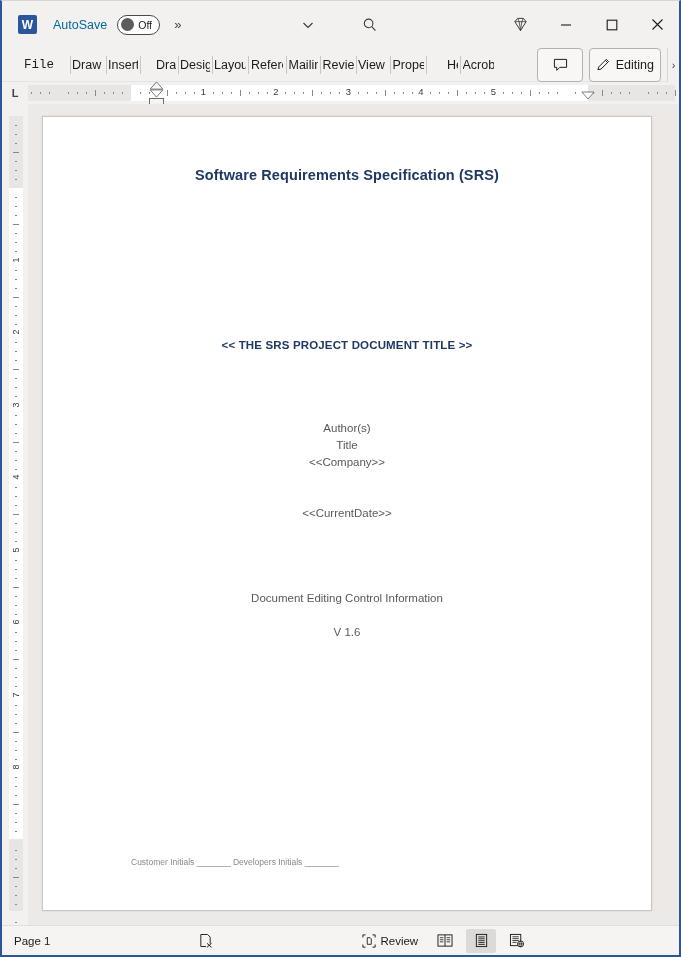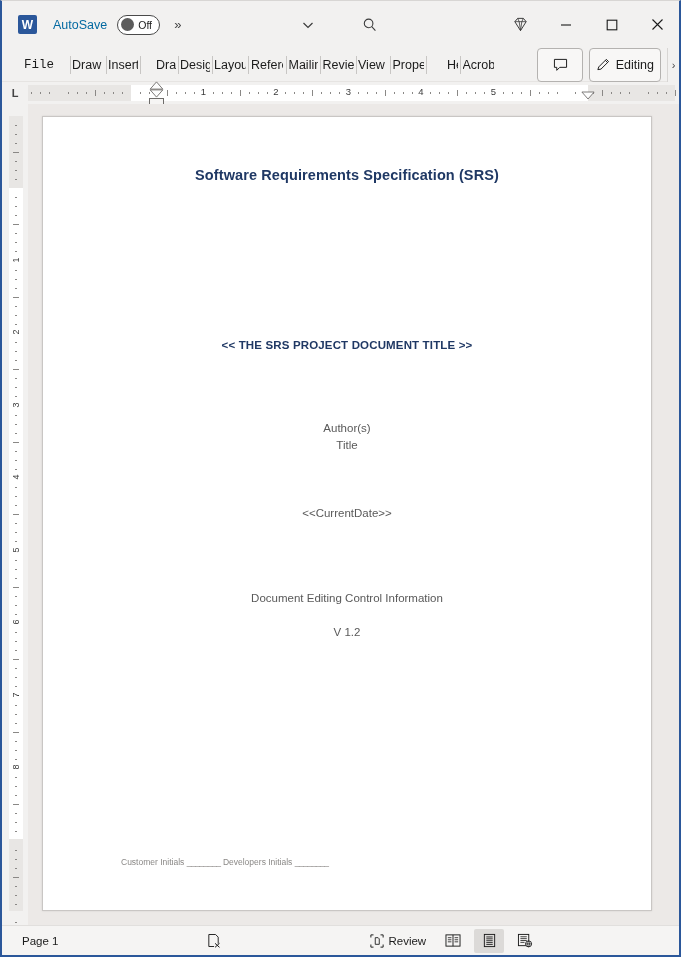--- a/index.html
+++ b/index.html
@@ -217,34 +217,34 @@
   }
   .doc-vc-heading {
     position: absolute; top: 475px; left: 0; right: 0;
     text-align: center; color: #595959; font-size: 11.5px;
   }
   .doc-vc-value {
     position: absolute; top: 509px; left: 0; right: 0;
     text-align: center; color: #595959; font-size: 11.5px;
   }
   .doc-footer {
-    position: absolute; top: 740px; left: 78px;
+    position: absolute; top: 740px; left: 88px;
     color: #8a8886; font-size: 8.5px; white-space: nowrap;
   }
   .doc-footer .ul { letter-spacing: -0.5px; }
 
   
   .statusbar {
     position: absolute; left: 0; right: 0; bottom: 0; height: 30px;
     background: #f5f4f3;
     border-top: 1px solid #e1dfdd;
     display: flex; align-items: center;
     font-size: 11.5px; color: #1b1b1b;
   }
-  .sb-page { margin-left: 20px; }
+  .sb-page { margin-left: 12px; }
   .sb-icon {
     width: 26px; height: 22px; display: flex;
     align-items: center; justify-content: center; color: #1b1b1b;
   }
   .sb-focus {
     display: flex; align-items: center; gap: 4px;
     padding: 0 4px; height: 22px;
   }
   .sb-view {
     width: 30px; height: 24px; display: flex;
@@ -559,27 +559,28 @@
     <div class="page">
       <div class="page-inner">
 
         <div class="doc-title">Software Requirements Specification (SRS)</div>
 
         <div class="doc-subject">&lt;&lt; THE SRS PROJECT DOCUMENT TITLE &gt;&gt;</div>
 
         <div class="doc-authorblock">
           <div>Author(s)</div>
           <div>Title</div>
+          <div>&lt;&lt;Company&gt;&gt;</div>
         </div>
 
         <div class="doc-date">&lt;&lt;CurrentDate&gt;&gt;</div>
 
         <div class="doc-vc-heading">Document Editing Control Information</div>
 
-        <div class="doc-vc-value">V 1.2</div>
+        <div class="doc-vc-value">V 1.6</div>
 
         <div class="doc-footer">
           <span>Customer Initials</span>
           <span class="ul">________</span>
           <span>Developers Initials</span>
           <span class="ul">________</span>
         </div>
 
       </div>
     </div>

